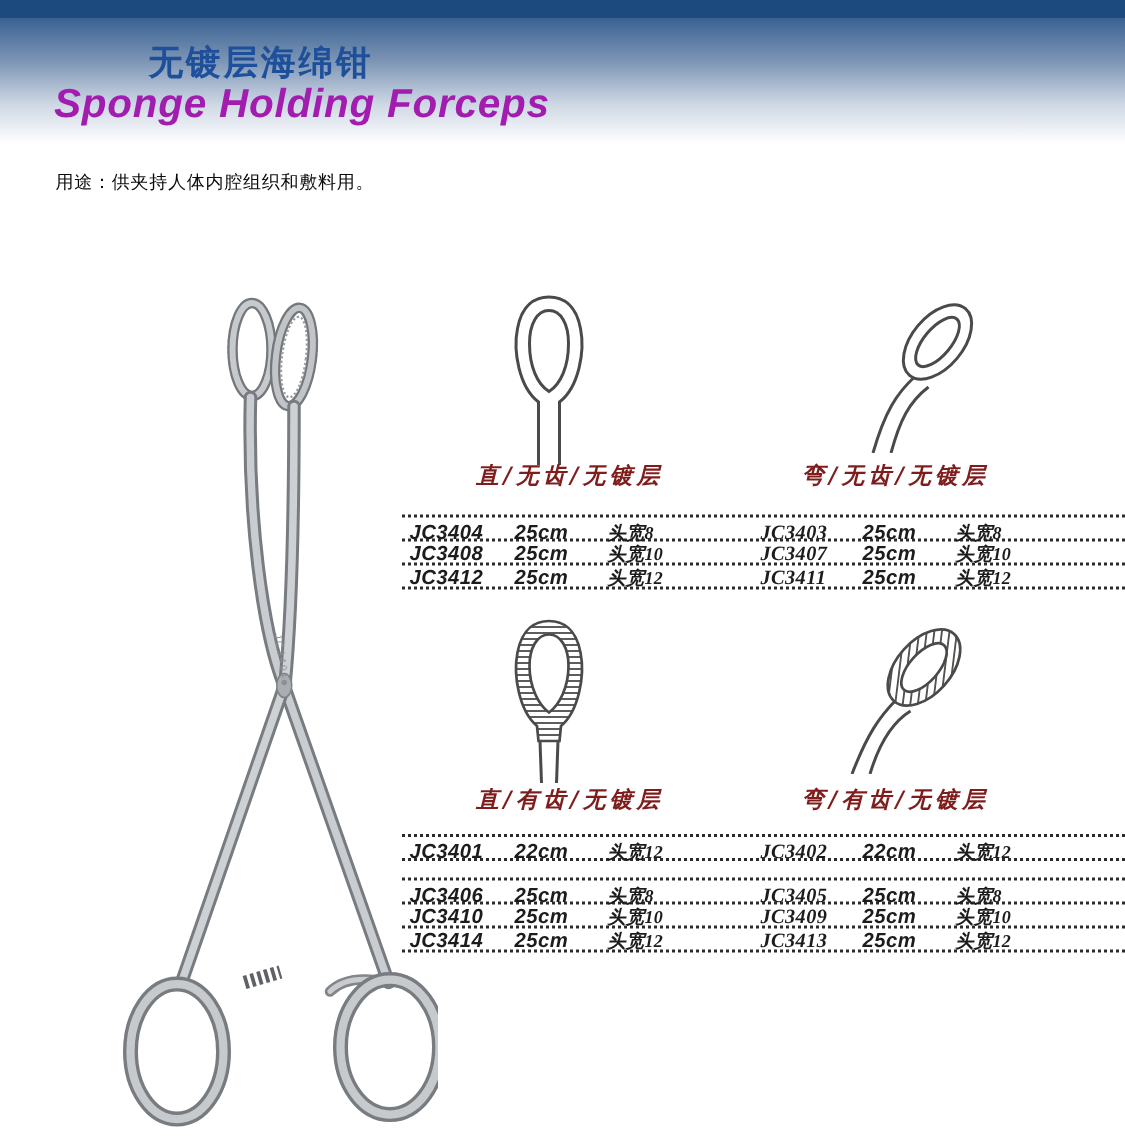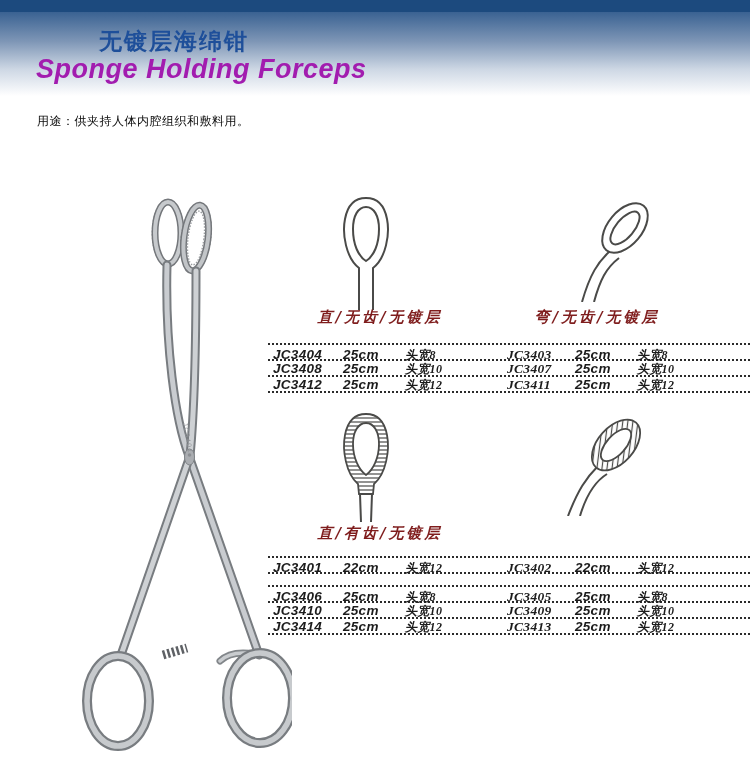--- a/index.html
+++ b/index.html
@@ -114,20 +114,21 @@
     <path d="M22,104 C28,84 36,70 49,62" stroke="#4a4a48" stroke-width="2" fill="none"></path>
     <g transform="rotate(42 58 33)">
       <ellipse cx="58" cy="33" rx="18" ry="30" fill="url(#dlines)" stroke="#4a4a48" stroke-width="1.8"></ellipse>
       <ellipse cx="58" cy="33" rx="9.5" ry="20" fill="#fff" stroke="#4a4a48" stroke-width="1.8"></ellipse>
     </g>
   </svg>
 
   <div class="gtitle" style="left:295px;top:308px">直/无齿/无镀层</div>
   <div class="gtitle" style="left:295px;top:524px">直/有齿/无镀层</div>
   <div class="gtitle" style="left:512px;top:308px">弯/无齿/无镀层</div>
+  <div class="gtitle" style="left:512px;top:524px">弯/有齿/无镀层</div>
 
   <div class="trow tl" style="top:343px">
     <span class="cell c1">JC3404</span>
     <span class="cell c2">25cm</span>
     <span class="cell c3 head">头宽8</span>
     <span class="cell c4">JC3403</span>
     <span class="cell c5">25cm</span>
     <span class="cell c6 head">头宽8</span>
   </div>
   <div class="trow" style="top:361px">

